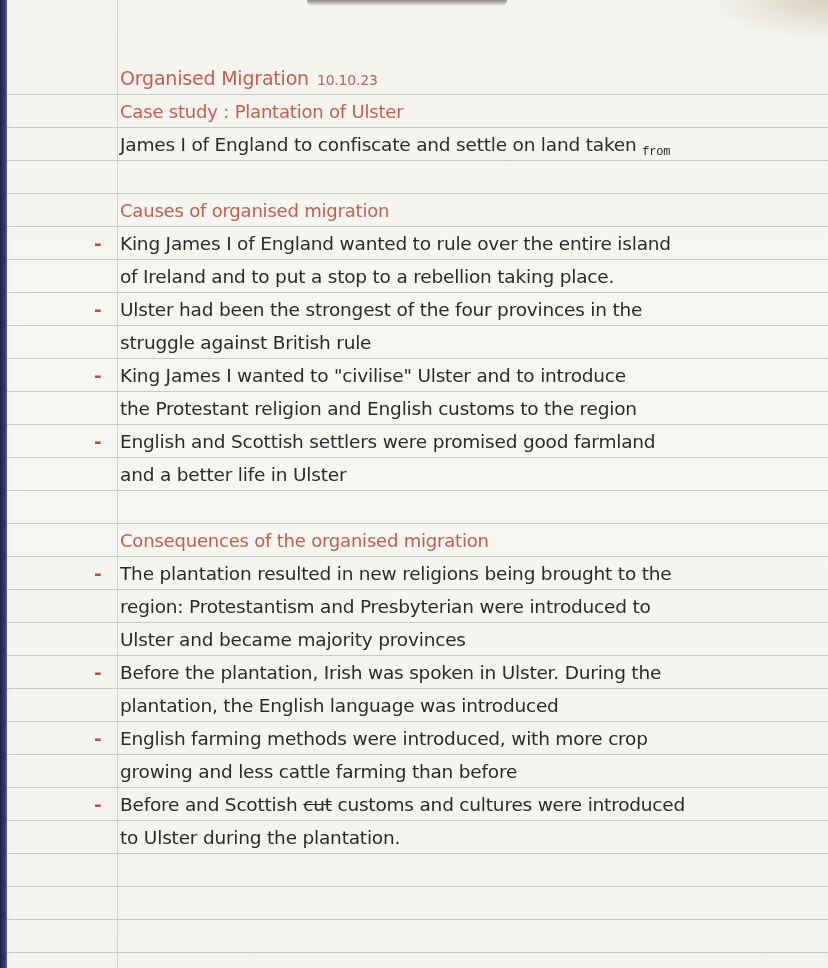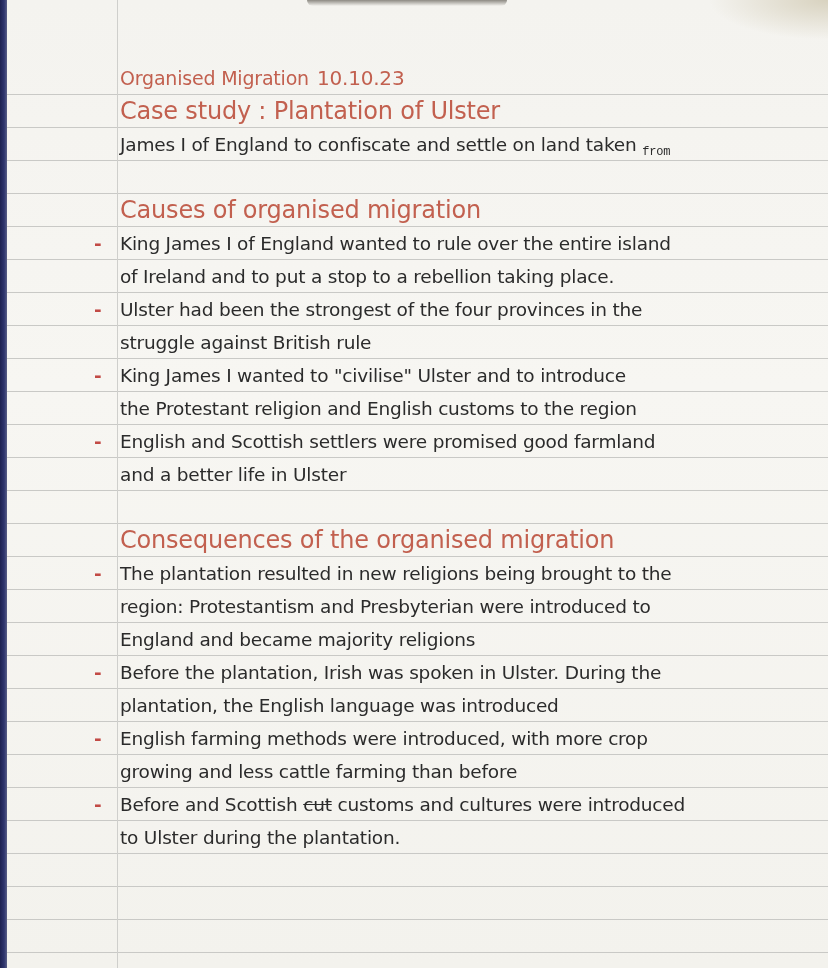--- a/index.html
+++ b/index.html
@@ -39,22 +39,22 @@
     position: absolute; left: 113px; top: 62px; width: 705px;
     font-family: "DejaVu Sans", sans-serif;
     color: #2b2b2b;
   }
   .line {
     height: 33px; line-height: 33px; font-size: 18.5px;
     white-space: nowrap; letter-spacing: -0.2px;
     position: relative;
   }
   .heading { color: #c2604f; font-size: 19px; }
-  .heading-sm { color: #c2604f; font-size: 24px; }
-  .date { color: #c2604f; font-size: 20px; margin-left: 8px; }
+  .heading-sm { color: #c2604f; font-size: 18px; }
+  .date { color: #c2604f; font-size: 14px; margin-left: 8px; }
   .dash {
     position: absolute; left: -26px; top: 0; color: #c24a45; font-weight: bold;
   }
   .strike { text-decoration: line-through; }
   .gap { height: 33px; }
   .small { font-size: 12px; vertical-align: -4px; font-family: Liberation Mono, monospace; }
 </style>
 </head>
 <body>
 
@@ -131,21 +131,21 @@
     </div>
 
     <div class="gap"></div>
 
     <div class="line heading-sm">Consequences of the organised migration</div>
 
     <div>
       <div>
         <div class="line"><span class="dash">-</span><span>The plantation resulted in new religions being brought to the</span></div>
         <div class="line"><span>region: Protestantism and Presbyterian were introduced to</span></div>
-        <div class="line"><span>England and became majority religions</span></div>
+        <div class="line"><span>Ulster and became majority provinces</span></div>
       </div>
       <div>
         <div class="line"><span class="dash">-</span><span>Before the plantation, Irish was spoken in Ulster. During the</span></div>
         <div class="line"><span>plantation, the English language was introduced</span></div>
       </div>
       <div>
         <div class="line"><span class="dash">-</span><span>English farming methods were introduced, with more crop</span></div>
         <div class="line"><span>growing and less cattle farming than before</span></div>
       </div>
       <div>

